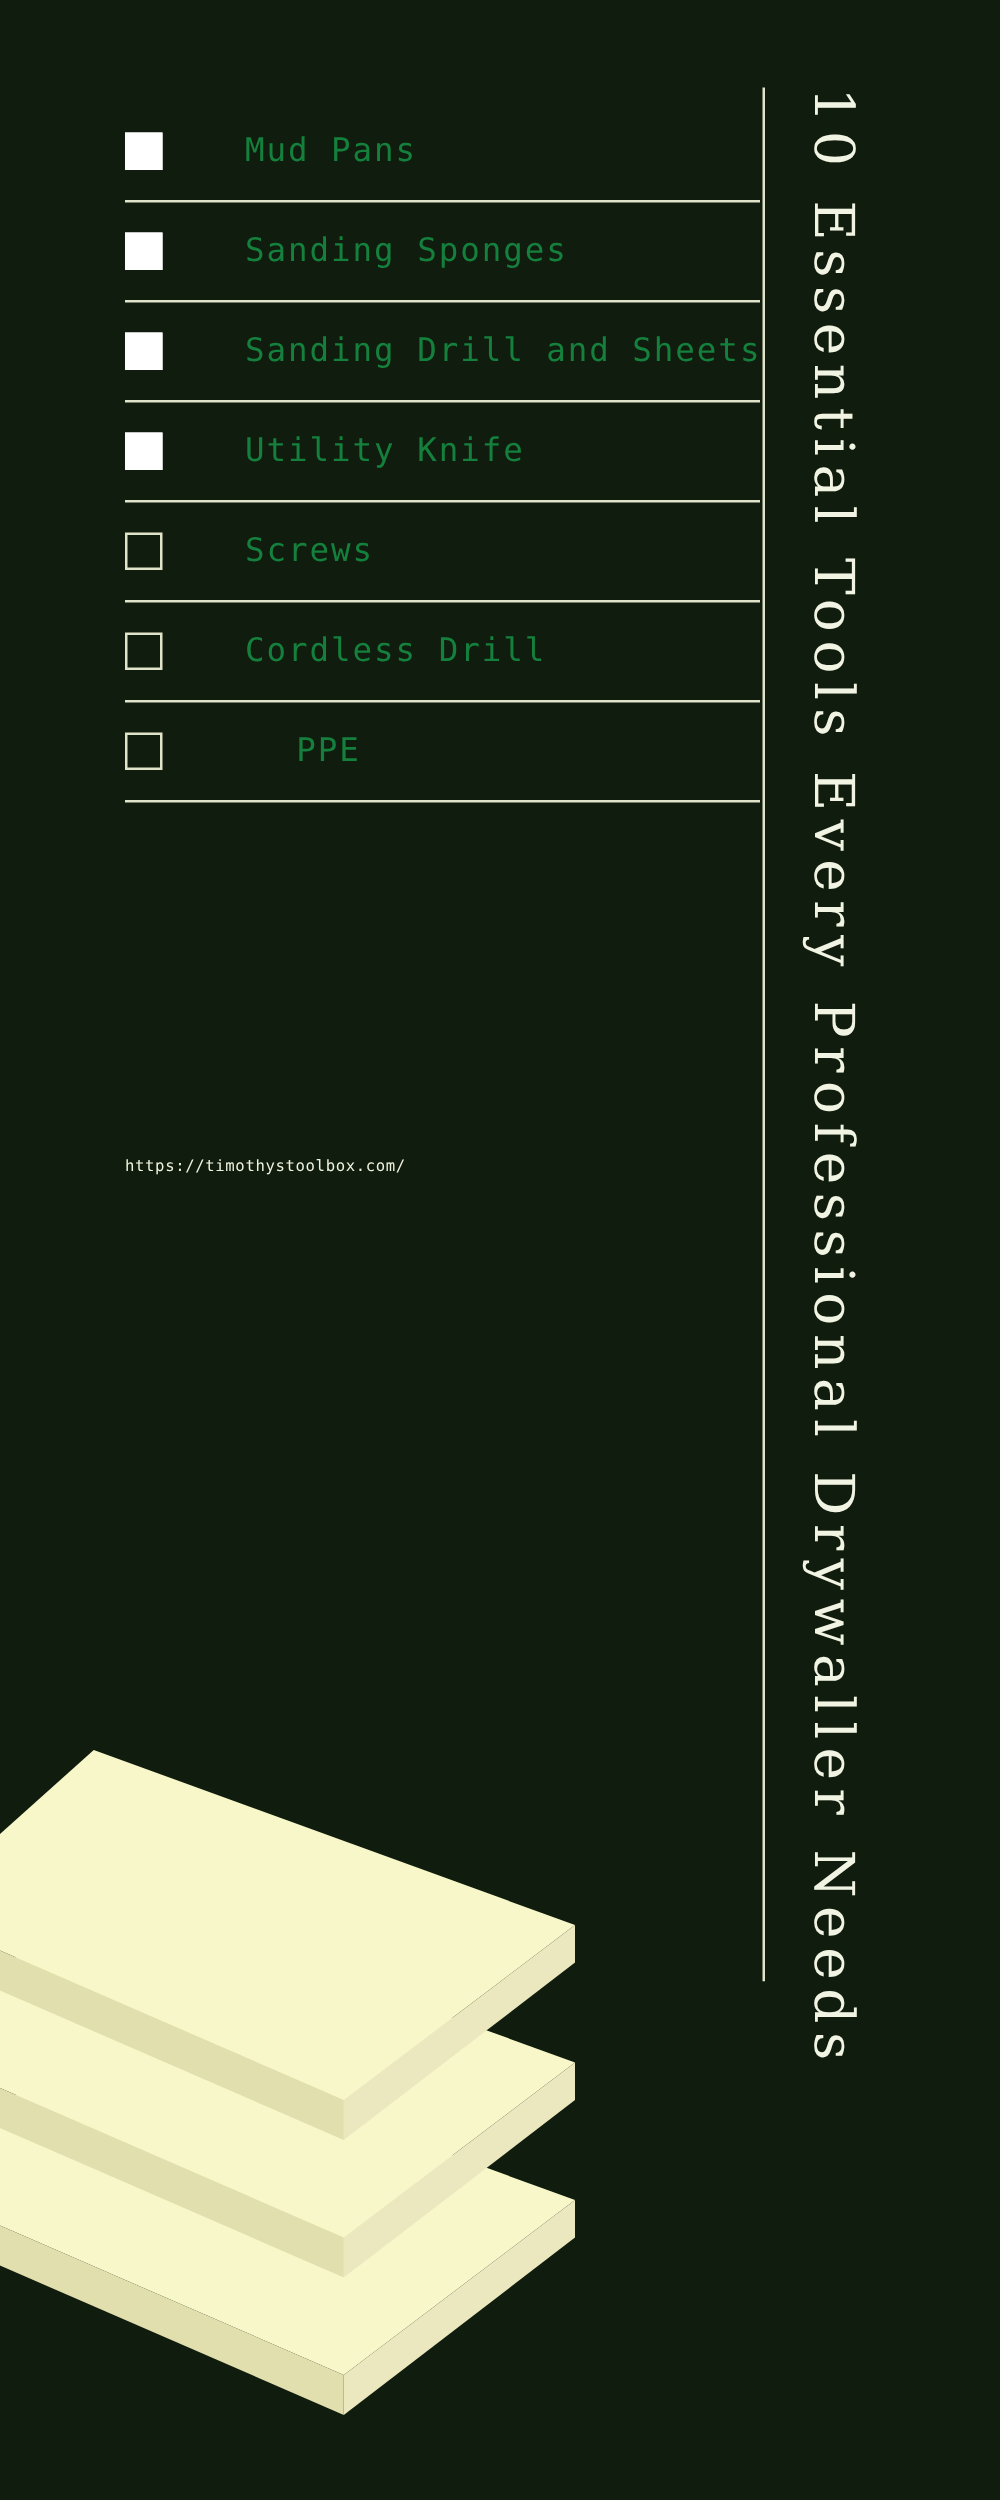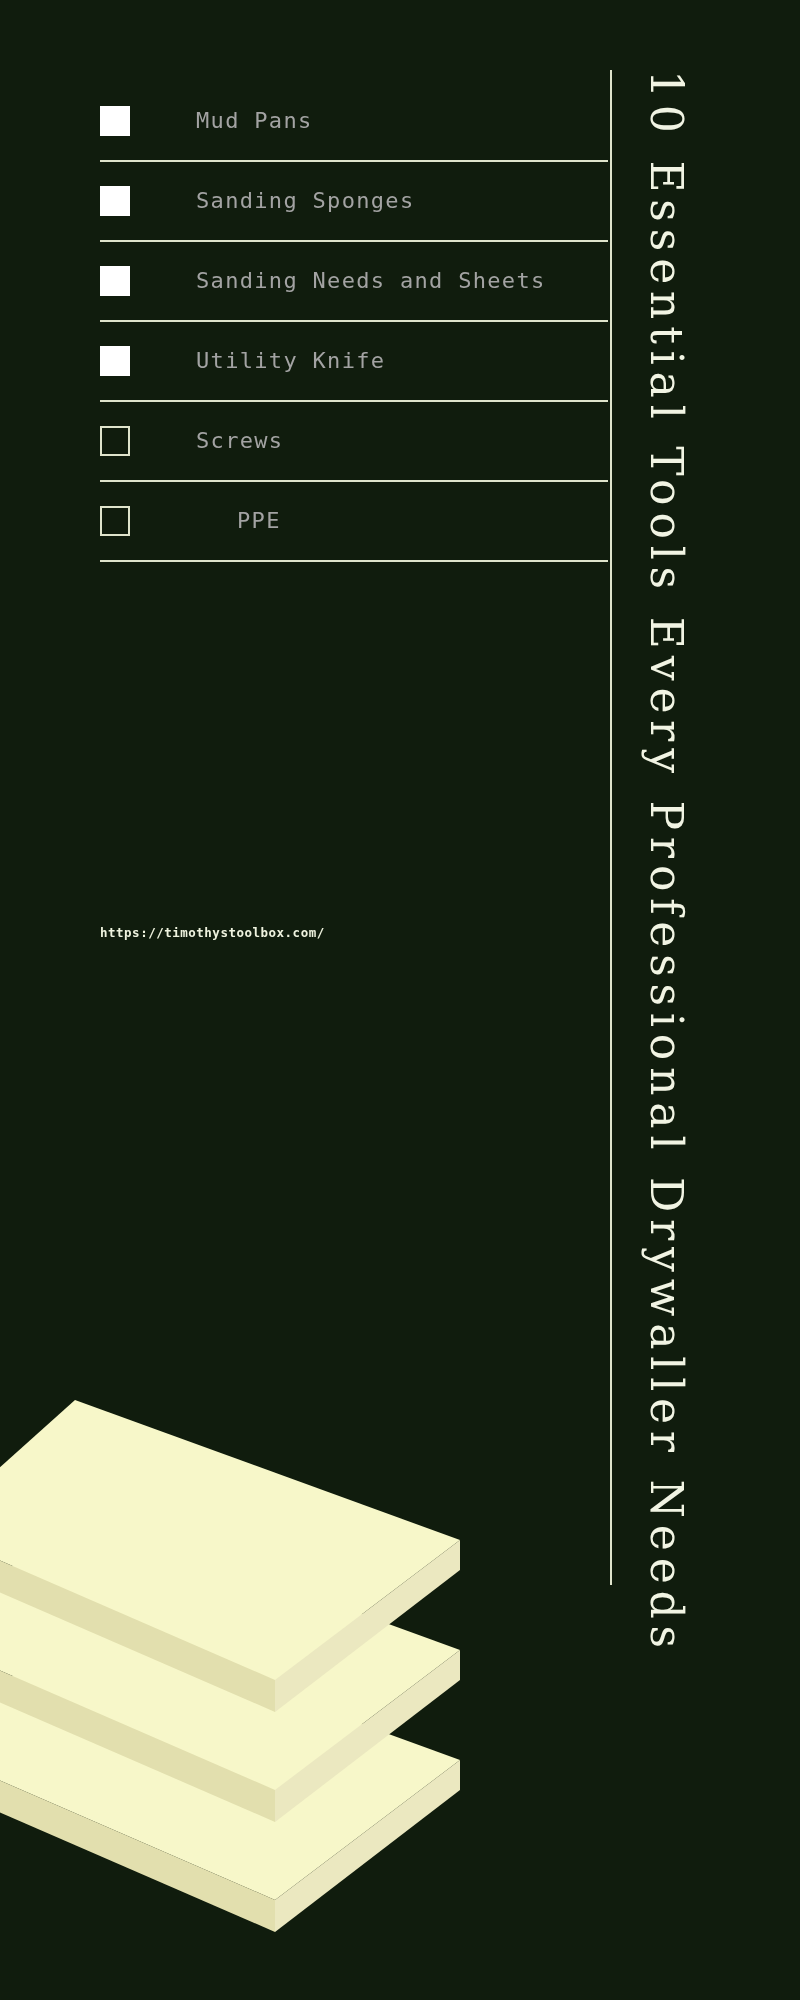--- a/index.html
+++ b/index.html
@@ -54,36 +54,36 @@
     border: 2px solid #dfe4cb;
     background: transparent;
     margin-right: 30px;
   }
   .checkbox.checked {
     background: #ffffff;
     border-color: #ffffff;
   }
 
   .check-label {
-    color: #a3a3a3;
-    font-size: 22px;
+    color: #15803d;
+    font-size: 26px;
     letter-spacing: 0.06em;
     white-space: nowrap;
     line-height: 1;
     padding-left: 36px;
   }
 
   .site-url {
     position: absolute;
     left: 100px;
     top: 925px;
     color: #eef2de;
     font-size: 12.5px;
     letter-spacing: 0.04em;
-    font-weight: bold;
+    font-weight: normal;
     white-space: nowrap;
   }
 
   
   .title-rule {
     position: absolute;
     left: 610px;
     top: 70px;
     width: 2px;
     height: 1515px;
@@ -135,29 +135,33 @@
       <div class="check-row">
         <span class="checkbox checked"></span>
         <span class="check-label">Mud Pans</span>
       </div>
       <div class="check-row">
         <span class="checkbox checked"></span>
         <span class="check-label">Sanding Sponges</span>
       </div>
       <div class="check-row">
         <span class="checkbox checked"></span>
-        <span class="check-label">Sanding Needs and Sheets</span>
+        <span class="check-label">Sanding Drill and Sheets</span>
       </div>
       <div class="check-row">
         <span class="checkbox checked"></span>
         <span class="check-label">Utility Knife</span>
       </div>
       <div class="check-row">
         <span class="checkbox"></span>
         <span class="check-label">Screws</span>
+      </div>
+      <div class="check-row">
+        <span class="checkbox"></span>
+        <span class="check-label">Cordless Drill</span>
       </div>
       <div class="check-row">
         <span class="checkbox"></span>
         <span class="check-label">PPE</span>
       </div>
     </div>
 
   <div class="site-url">https://timothystoolbox.com/</div>
 
   <div class="title-rule"></div>

